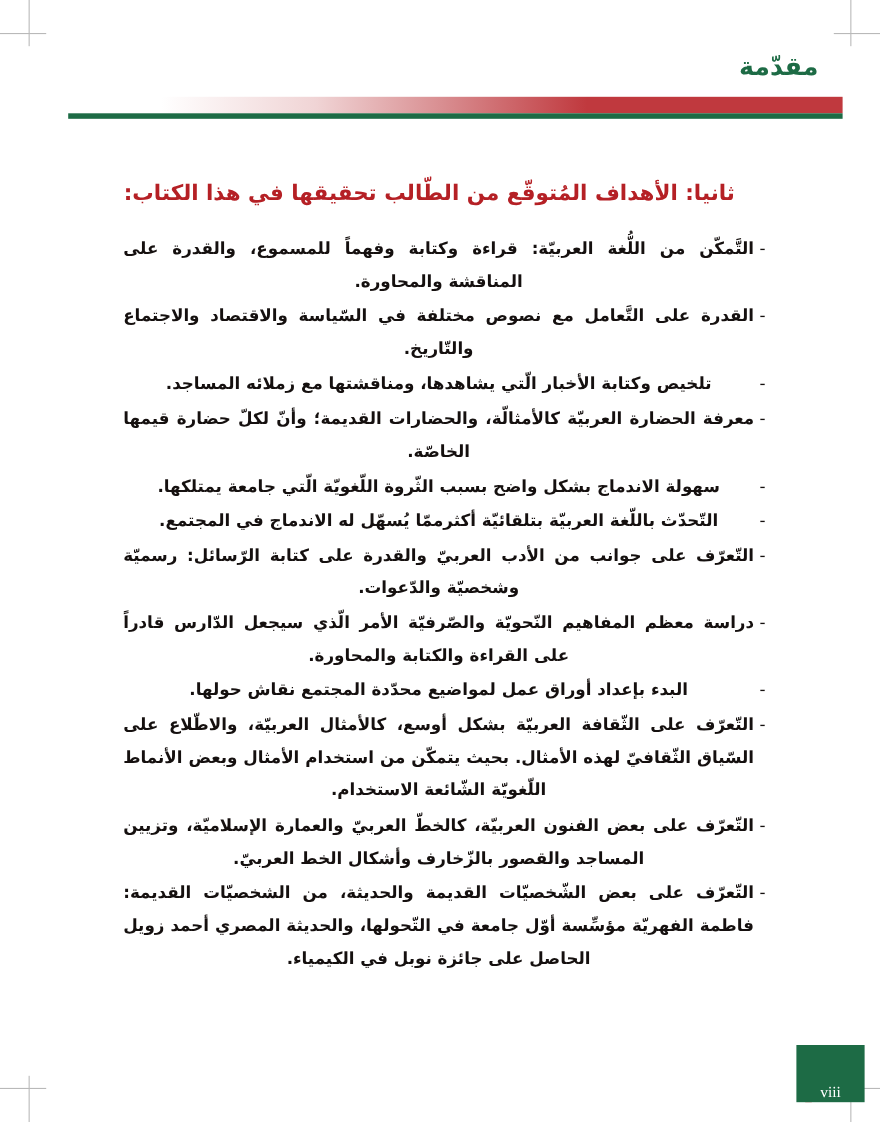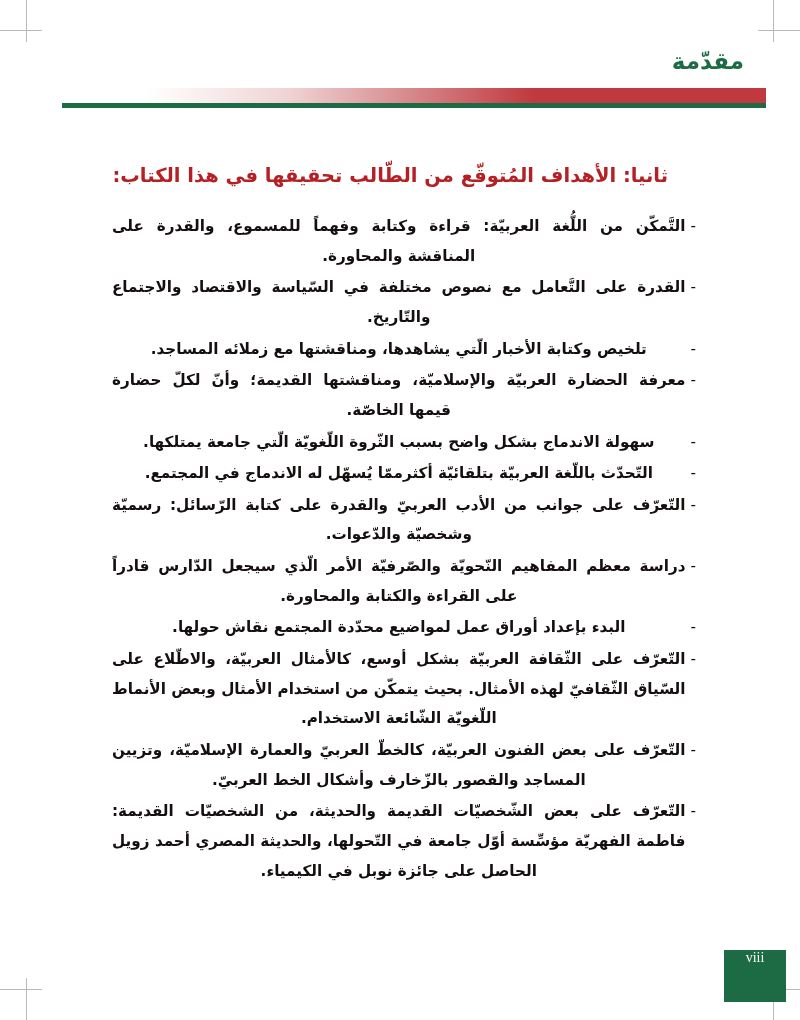--- a/index.html
+++ b/index.html
@@ -119,21 +119,21 @@
 
   
   .folio {
     position: absolute;
     right: 14px;
     bottom: 18px;
     width: 62px;
     height: 52px;
     background: #1d6b45;
     display: flex;
-    align-items: flex-start;
+    align-items: flex-end;
     justify-content: center;
   }
   .folio-stripe {
     position: absolute;
     right: 62px;
     bottom: 18px;
     width: 6px;
     height: 52px;
     background: #c0393e;
   }
@@ -174,21 +174,21 @@
       <li class="goal-item">
         <span class="goal-dash">-</span>
         <span class="goal-text">القدرة على التَّعامل مع نصوص مختلفة في السّياسة والاقتصاد والاجتماع والتّاريخ.</span>
       </li>
       <li class="goal-item">
         <span class="goal-dash">-</span>
         <span class="goal-text">تلخيص وكتابة الأخبار الّتي يشاهدها، ومناقشتها مع زملائه المساجد.</span>
       </li>
       <li class="goal-item">
         <span class="goal-dash">-</span>
-        <span class="goal-text">معرفة الحضارة العربيّة والإسلاميّة، ومناقشتها القديمة؛ وأنّ لكلّ حضارة قيمها الخاصّة.</span>
+        <span class="goal-text">معرفة الحضارة العربيّة كالأمثالّة، والحضارات القديمة؛ وأنّ لكلّ حضارة قيمها الخاصّة.</span>
       </li>
       <li class="goal-item">
         <span class="goal-dash">-</span>
         <span class="goal-text">سهولة الاندماج بشكل واضح بسبب الثّروة اللّغويّة الّتي جامعة يمتلكها.</span>
       </li>
       <li class="goal-item">
         <span class="goal-dash">-</span>
         <span class="goal-text">التّحدّث باللّغة العربيّة بتلقائيّة أكثرممّا يُسهّل له الاندماج في المجتمع.</span>
       </li>
       <li class="goal-item">

